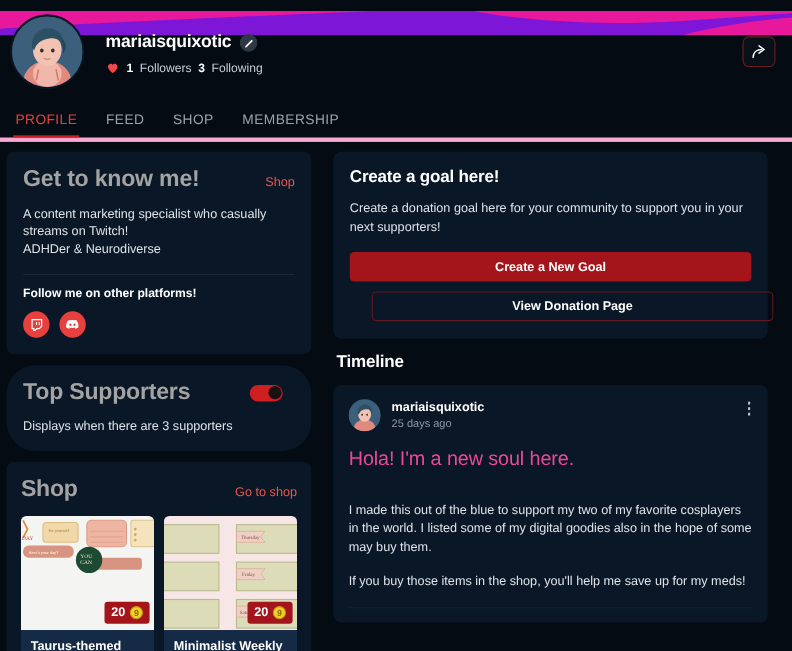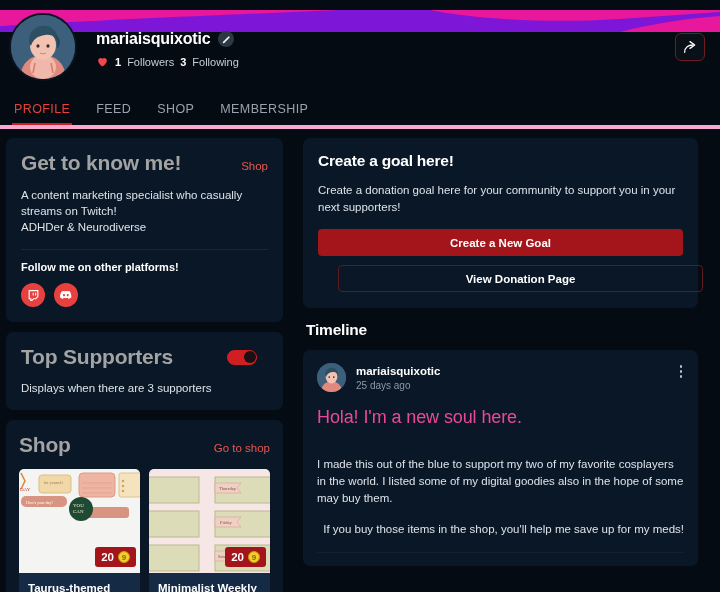--- a/index.html
+++ b/index.html
@@ -78,21 +78,21 @@
   .about-body { font-size: 11.5px; line-height: 16px; color: #dde3e9; margin-top: 12px; }
   .divider { height: 1px; background: #1b2736; margin: 14px 0 11px 0; }
   .follow-label { font-size: 11px; font-weight: bold; color: #fff; }
   .social-row { display: flex; gap: 9px; margin-top: 10px; }
   .social {
     width: 24px; height: 24px; border-radius: 50%; background: #e8403e;
     display: flex; align-items: center; justify-content: center; cursor: pointer;
   }
 
   
-  .supporters { padding: 13px 26px 16px 15px; }
+  .supporters { padding: 13px 26px 16px 15px; border-radius: 26px; }
   .sup-head { display: flex; align-items: center; justify-content: space-between; }
   .toggle {
     width: 30px; height: 15px; border-radius: 8px; background: #cf1f22;
     position: relative; cursor: pointer;
   }
   .toggle .knob {
     position: absolute; right: 1.5px; top: 1.5px; width: 12px; height: 12px;
     border-radius: 50%; background: #1b1012;
   }
   .sup-sub { font-size: 11.5px; color: #dde3e9; margin-top: 13px; }
@@ -139,21 +139,21 @@
 
   
   .post { padding: 13px 14px 0 14px; position: relative; }
   .post-head { display: flex; align-items: center; gap: 10px; }
   .post-author { font-size: 11.5px; font-weight: bold; color: #fff; }
   .post-time { font-size: 10px; color: #8d98a4; margin-top: 3px; }
   .kebab { position: absolute; right: 16px; top: 15px; display: flex; flex-direction: column; gap: 2.5px; cursor: pointer; }
   .kebab i { width: 2.5px; height: 2.5px; border-radius: 50%; background: #b9c2cb; display: block; }
   .post-title { font-size: 18px; font-weight: normal; color: #ec4899; margin-top: 15px; letter-spacing: -0.1px; }
   .post-body { font-size: 11.5px; line-height: 17px; color: #dde3e9; margin-top: 28px; }
-  .post-body p + p { margin-top: 14px; text-align: right; }
+  .post-body p + p { margin-top: 14px; }
   .post-actions {
     display: flex; justify-content: space-between; padding: 13px 32px 0 32px; margin-top: 14px;
     border-top: 1px solid #16202c;
   }
 </style>
 </head>
 <body>
 
 <div class="page">
 

